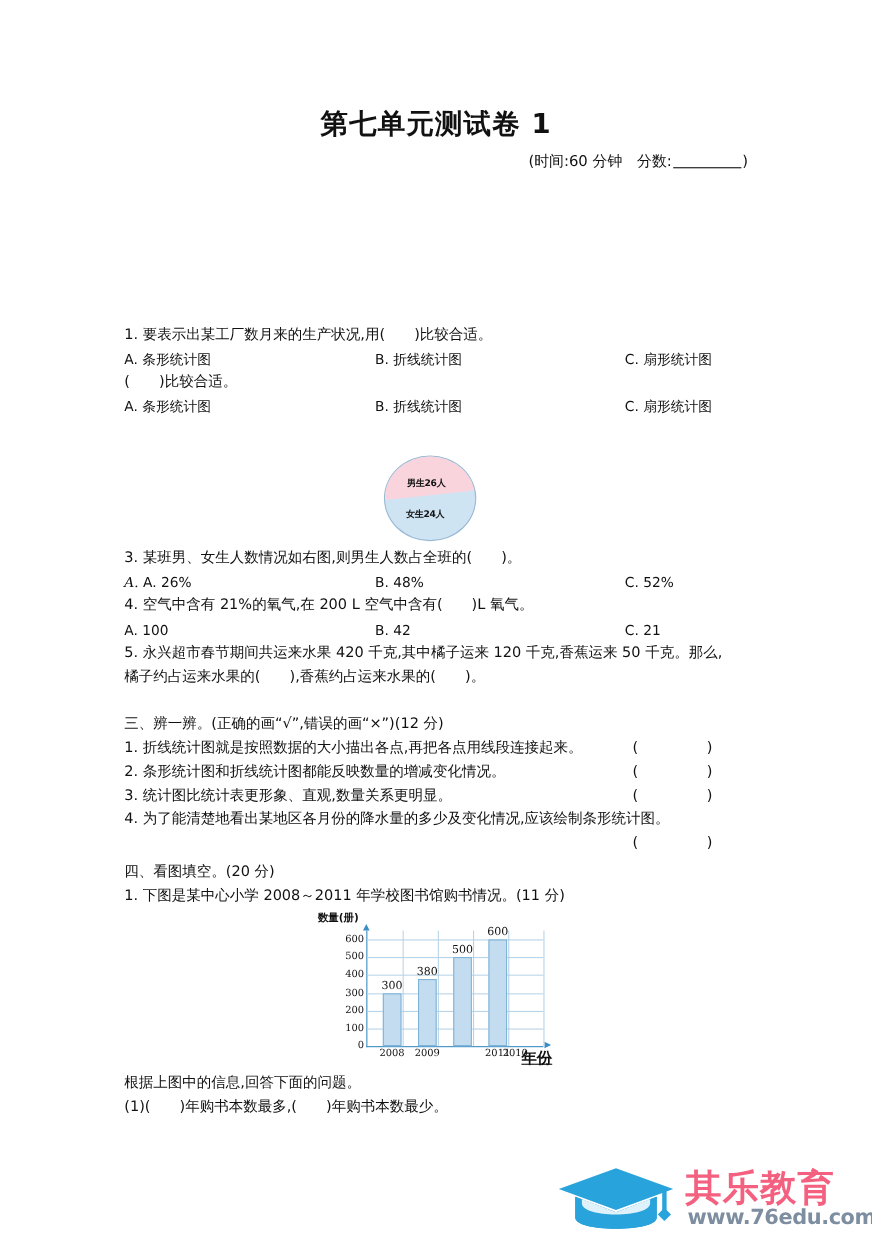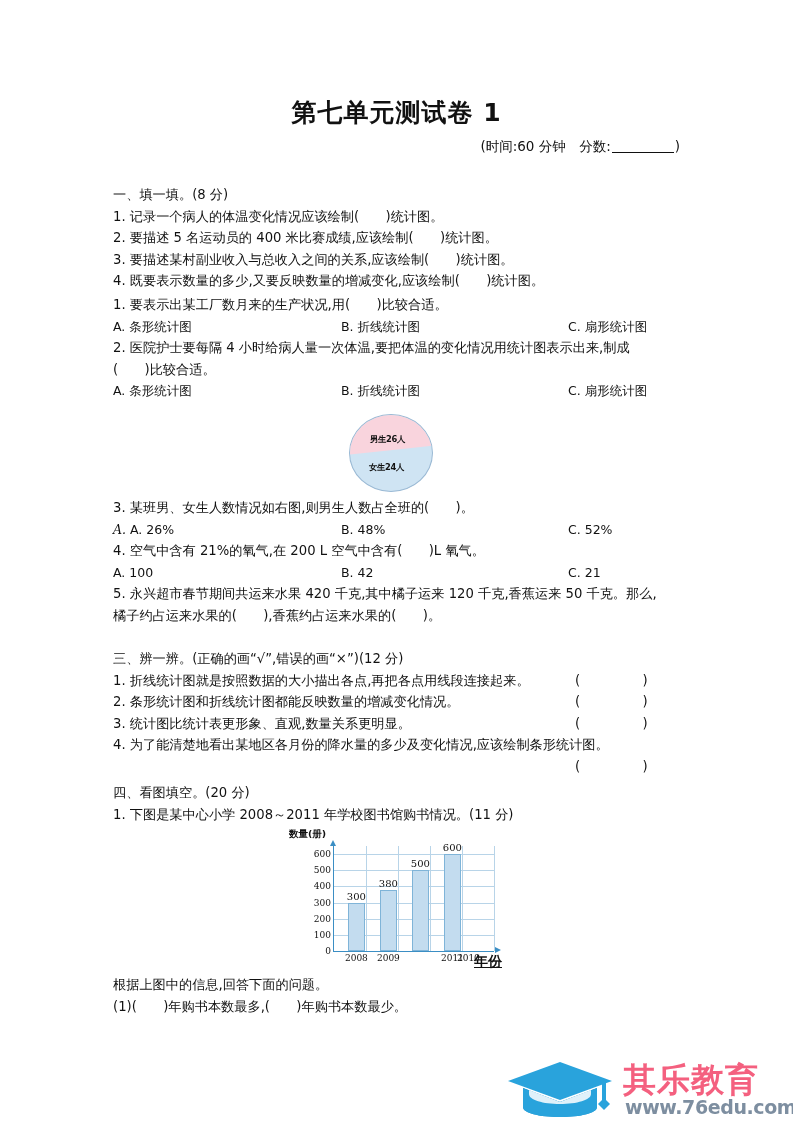--- a/index.html
+++ b/index.html
@@ -275,38 +275,30 @@
 </head>
 <body>
 
 <div class="page">
 
   <div class="title">第七单元测试卷 1</div>
   <div class="subtitle">
     <span>(时间:60 分钟　分数:</span><span class="blank-line"></span><span>)</span>
   </div>
 
-  <div class="content" style="top:184px;">
-    <div class="sec-head">一、填一填。(8 分)</div>
-    <div class="q">1. 记录一个病人的体温变化情况应该绘制(　　)统计图。</div>
-    <div class="q">2. 要描述 5 名运动员的 400 米比赛成绩,应该绘制(　　)统计图。</div>
-    <div class="q">3. 要描述某村副业收入与总收入之间的关系,应该绘制(　　)统计图。</div>
-    <div class="q">4. 既要表示数量的多少,又要反映数量的增减变化,应该绘制(　　)统计图。</div>
-  </div>
 
   <div class="content" style="top:294px;">
 
     <div class="q">1. 要表示出某工厂数月来的生产状况,用(　　)比较合适。</div>
     <div class="opts">
       <span class="opt opt-a">A. 条形统计图</span>
       <span class="opt opt-b">B. 折线统计图</span>
       <span class="opt opt-c">C. 扇形统计图</span>
     </div>
 
-    <div class="q">2. 医院护士要每隔 4 小时给病人量一次体温,要把体温的变化情况用统计图表示出来,制成</div>
     <div class="q">(　　)比较合适。</div>
     <div class="opts">
       <span class="opt opt-a">A. 条形统计图</span>
       <span class="opt opt-b">B. 折线统计图</span>
       <span class="opt opt-c">C. 扇形统计图</span>
     </div>
   </div>
 
   <div class="pie-wrap">
     <div class="pie">

